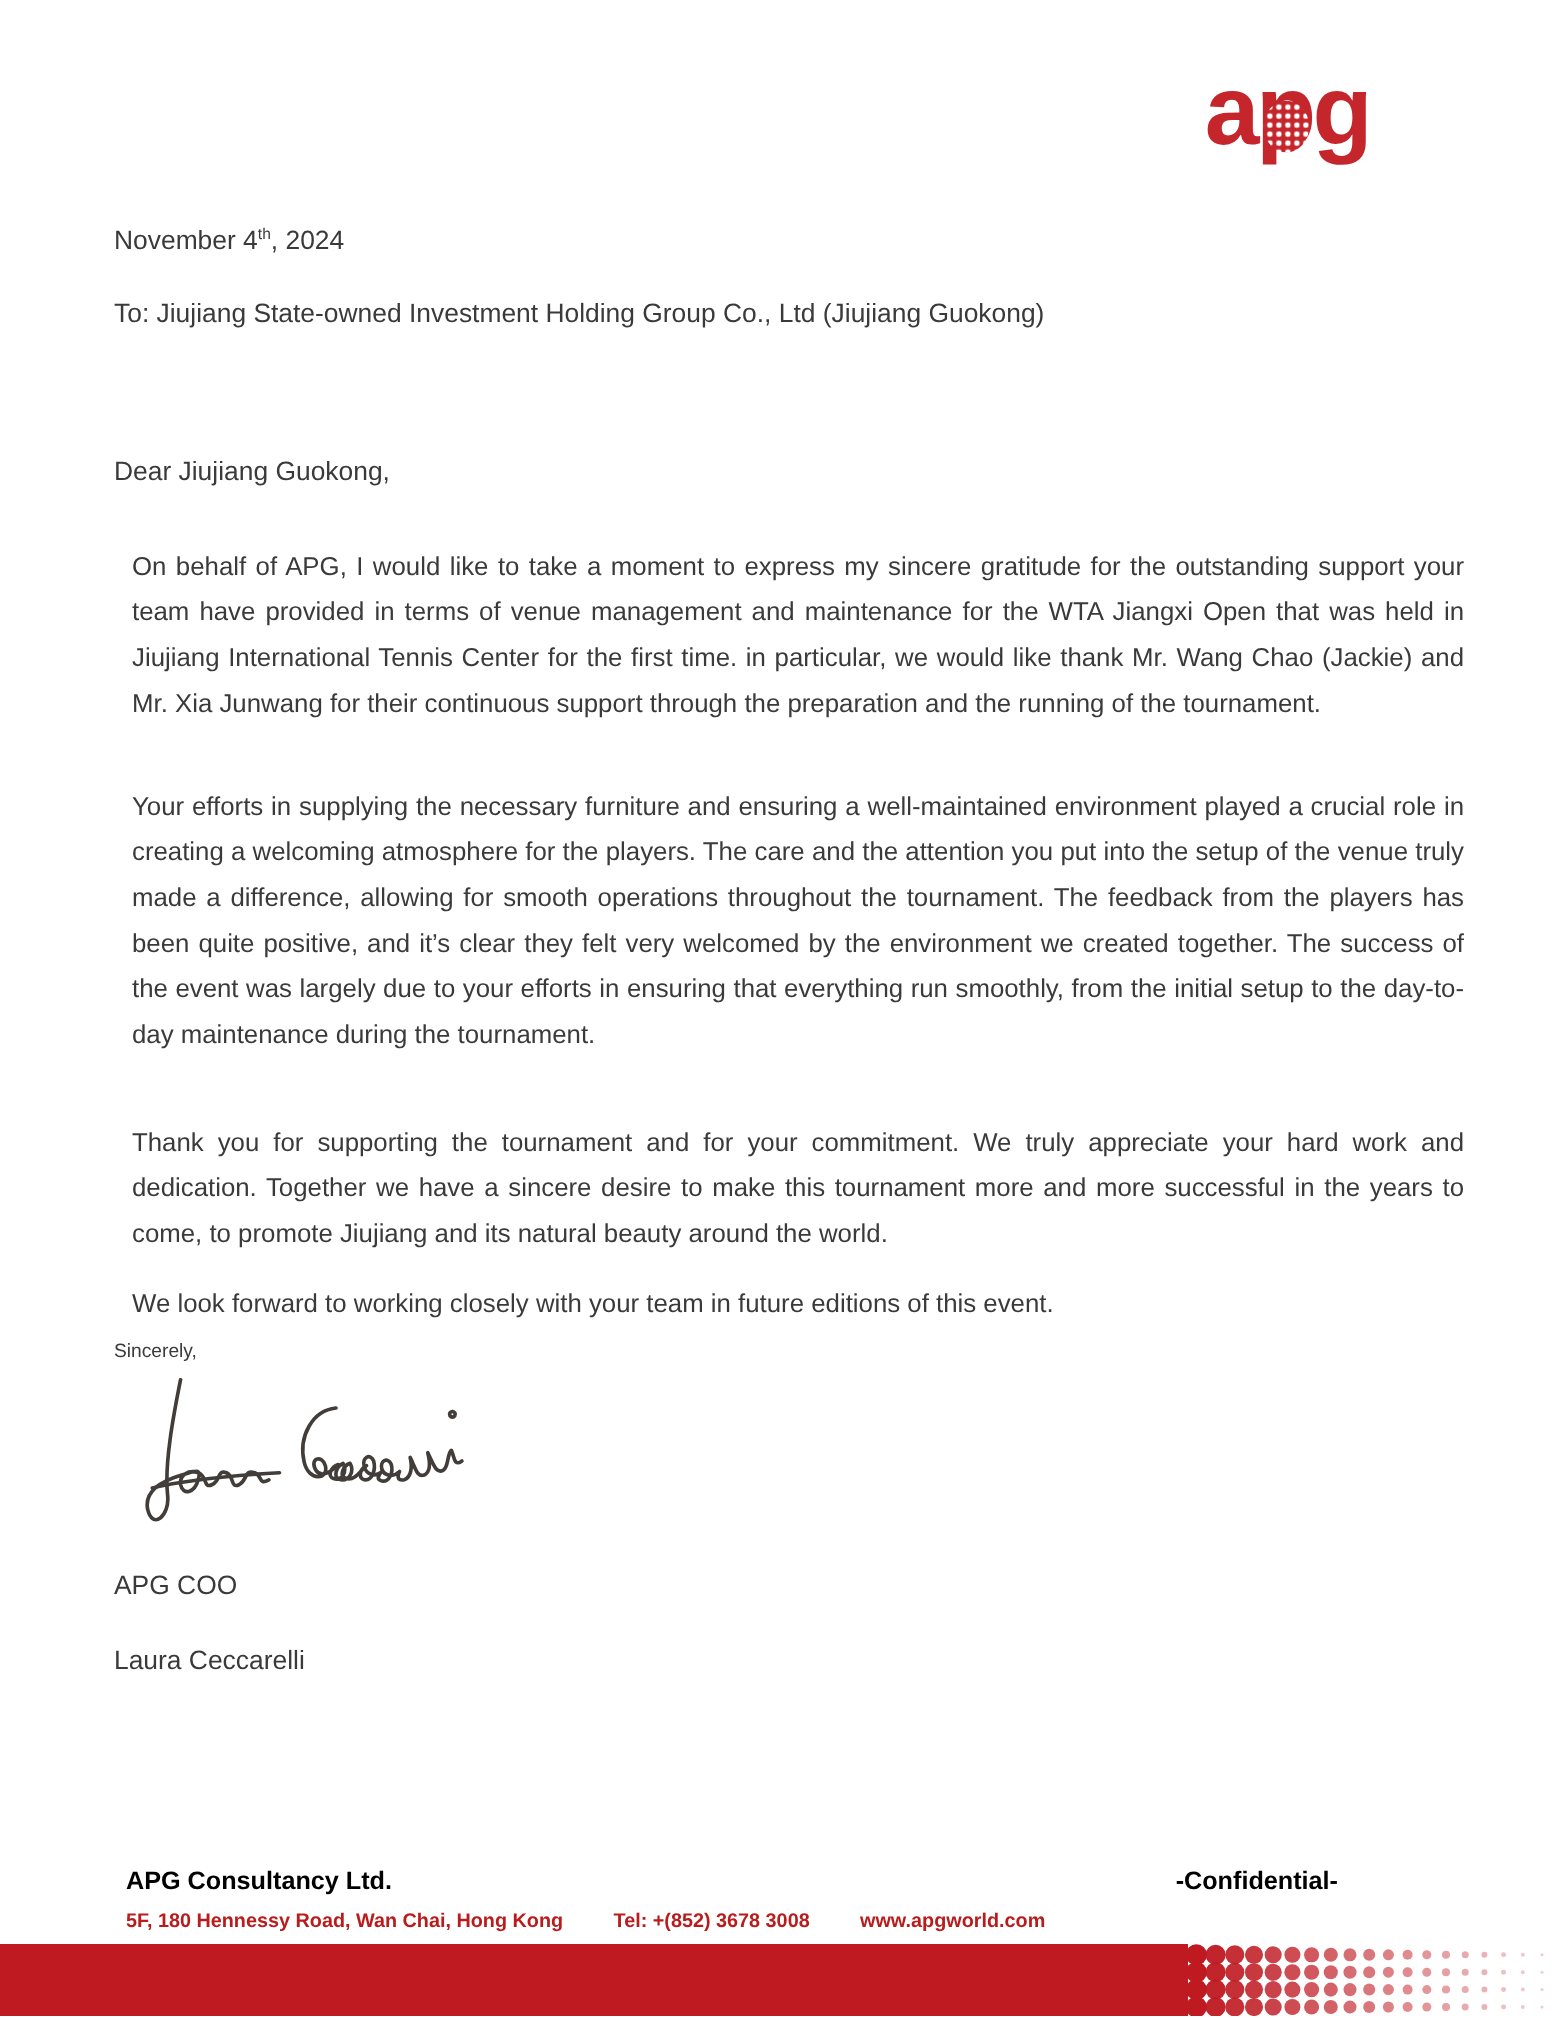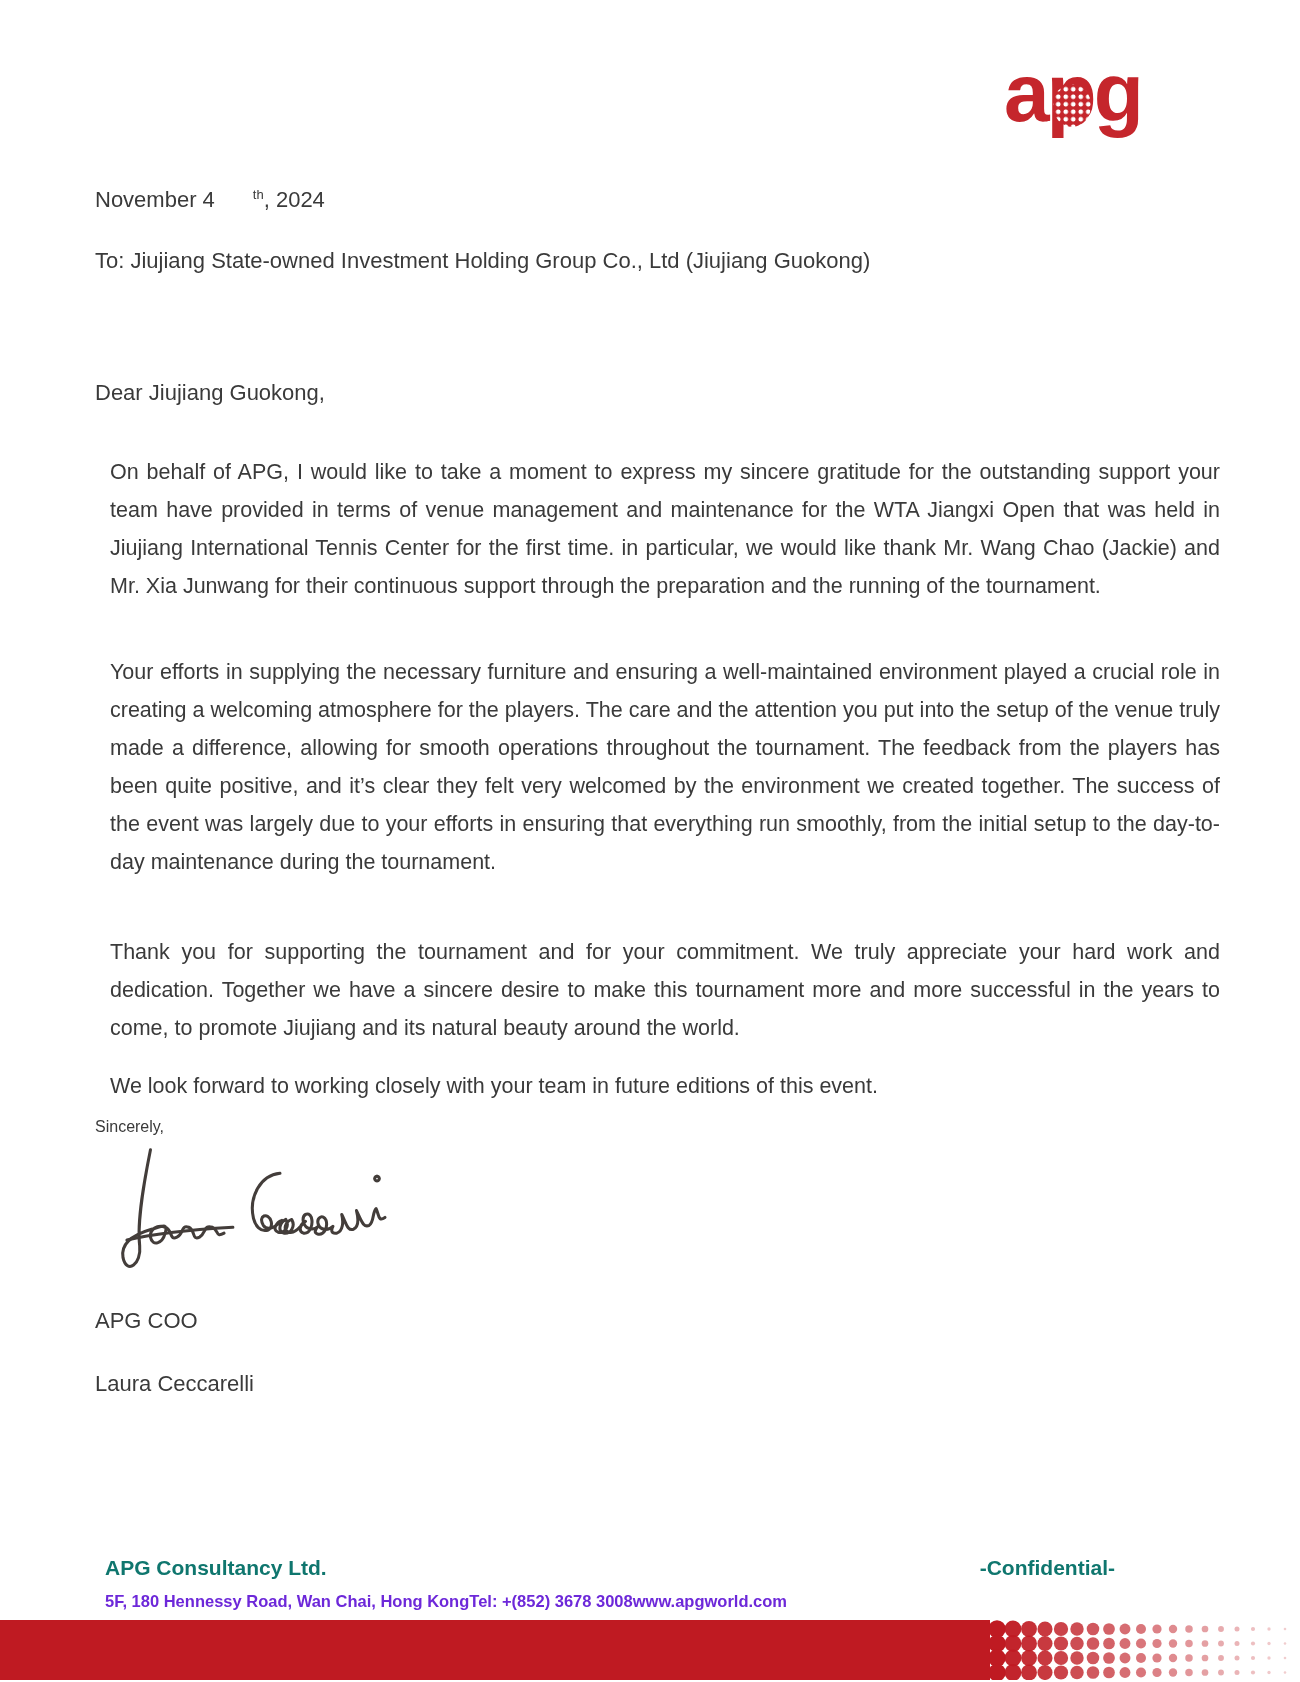--- a/index.html
+++ b/index.html
@@ -31,50 +31,51 @@
     width:38px;
     height:43px;
     border-radius:50%;
     background-image:radial-gradient(circle, #ffffff 2.1px, rgba(255,255,255,0) 2.6px);
     background-size:7.5px 7.5px;
     background-position:1.5px 1.5px;
   }
   
   .abs{position:absolute;left:95px;width:1110px;}
   .meta{font-size:22px;line-height:30px;}
-  .date sup{font-size:13px;margin-left:38px;}
+  .date sup{font-size:13px;}
   .para{
     margin:15px;
     font-size:21.5px;
     line-height:38px;
     text-align:justify;
   }
   .closing{font-size:16px;}
   .signature-svg{position:absolute;left:105px;top:1138px;}
   .signer{font-size:22px;}
   
   .footer-row1{
     position:absolute;
     top:1556px;
     left:105px;
     right:185px;
     display:flex;
     justify-content:space-between;
     font-size:21px;
     font-weight:bold;
-    color:#0f766e;
+    color:#000000;
   }
   .footer-row2{
     position:absolute;
     top:1592px;
     left:105px;
     display:flex;
+    gap:42px;
     font-size:16.5px;
     font-weight:bold;
-    color:#6d28d9;
+    color:#b91c1c;
   }
   .red-bar{
     position:absolute;
     top:1620px;
     left:0;
     width:1300px;
     height:60px;
   }
   .red-bar-solid{
     position:absolute;

